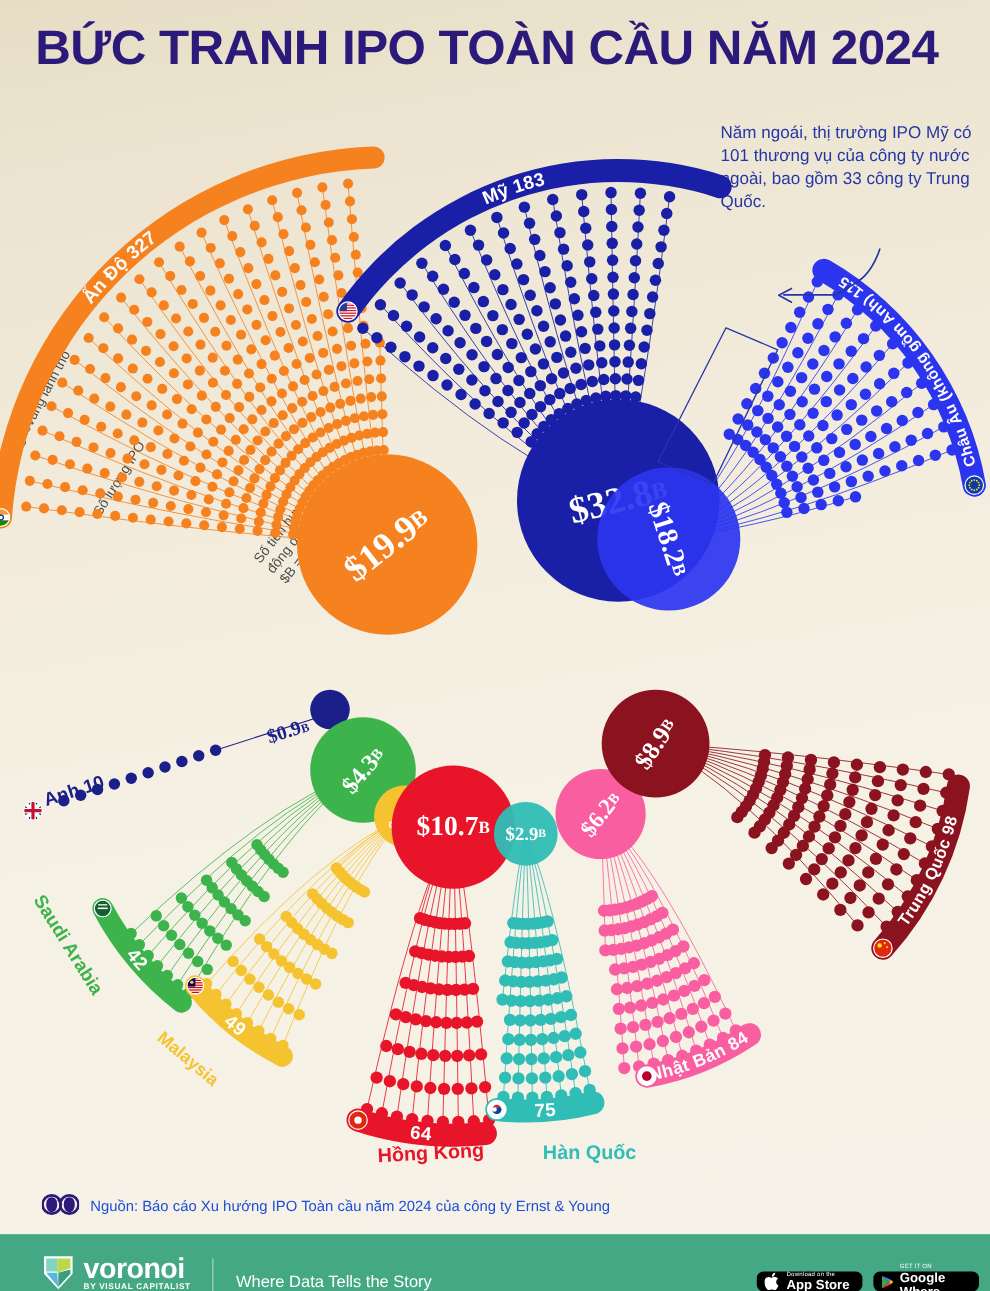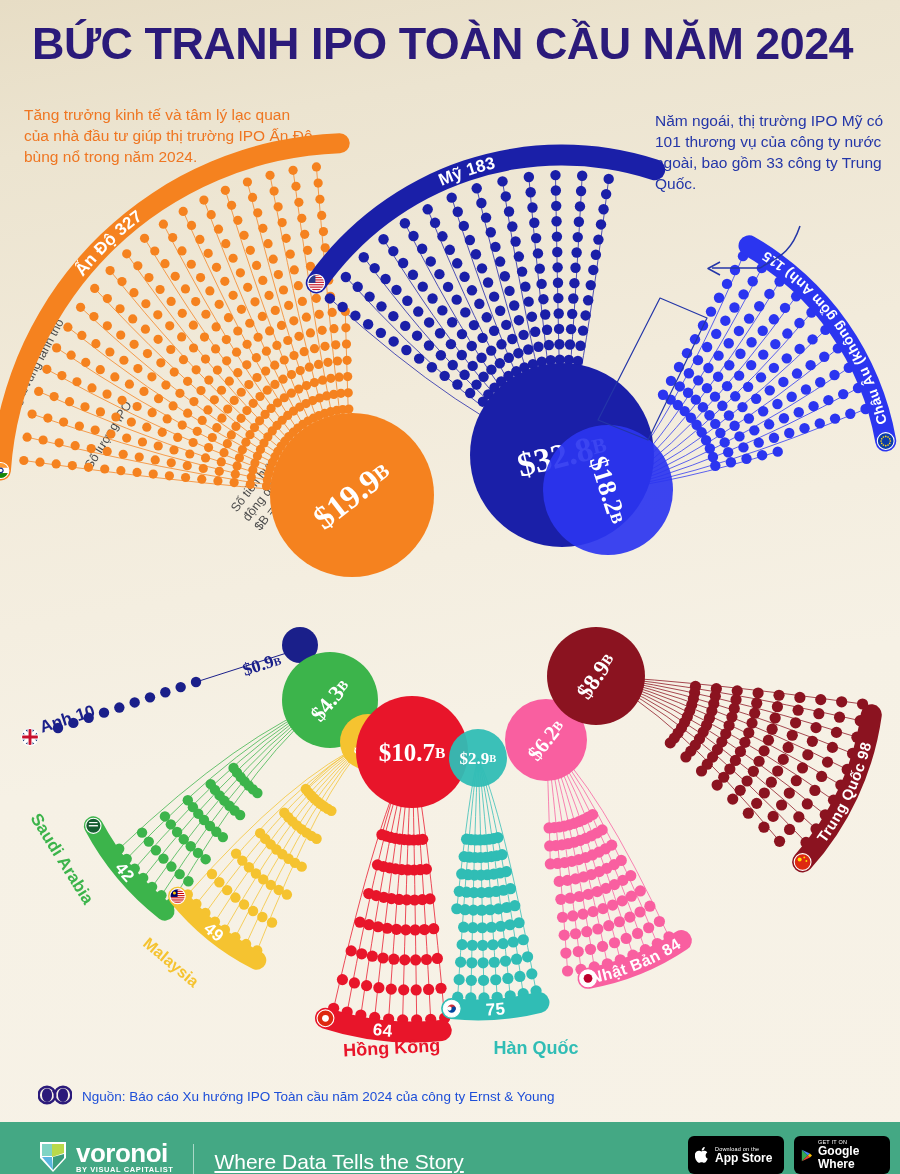--- a/index.html
+++ b/index.html
@@ -46,37 +46,36 @@
   }
   .source-text { font-size:13.5px; color:#1d4ed8; margin-left:10px; font-weight:500; }
   .brand-bar {
     position:absolute; left:0; bottom:0; width:900px; height:52px;
     background:#44a884; display:flex; align-items:flex-end; padding:0 2px;
   }
   .voronoi-wrap { display:flex; align-items:center; gap:8px; margin-left:36px; }
   .voronoi-word { font-size:26px; font-weight:bold; color:#ffffff; letter-spacing:-0.5px; line-height:24px; }
   .voronoi-sub { font-size:7.5px; font-weight:bold; color:#ffffff; letter-spacing:0.6px; }
   .vdivider { width:1px; height:30px; background:rgba(255,255,255,.55); margin:0 20px; }
-  .tagline { font-size:21px; color:#ffffff; font-weight:500;text-decoration:underline; }
+  .tagline { font-size:15px; color:#ffffff; font-weight:500; }
   .stores { margin-left:auto; display:flex; gap:10px; padding-right:8px; }
   .store {
-    background:#000; border-radius:6px; height:38px; width:96px;
+    background:#000; border-radius:6px; height:18px; width:96px;
     display:flex; align-items:center; gap:5px; padding:0 7px; color:#fff;
   }
   .store .s1 { font-size:5.5px; line-height:6px; letter-spacing:.2px; }
   .store .s2 { font-size:12px; line-height:13px; font-weight:bold; }
 </style>
 </head>
 <body>
 
 <div id="stage">
 
   <div class="title">BỨC TRANH IPO TOÀN CẦU NĂM 2024</div>
 
-  <div class="callout orange">Tăng trưởng kinh tế và tâm lý lạc quan của nhà đầu tư giúp thị trường IPO Ấn Độ bùng nổ trong năm 2024.</div>
   <div class="callout blue">Năm ngoái, thị trường IPO Mỹ có 101 thương vụ của công ty nước ngoài, bao gồm 33 công ty Trung Quốc.</div>
 
   <div class="leg l1">Quốc gia/vùng lãnh thổ</div>
   <div class="leg l2">Số lượng IPO</div>
   <div class="leg l3">Số tiền huy
 động được
 $B = Tỷ USD</div>
 
   <svg class="layer" id="gfx" viewBox="0 0 900 1174">
     <defs>

